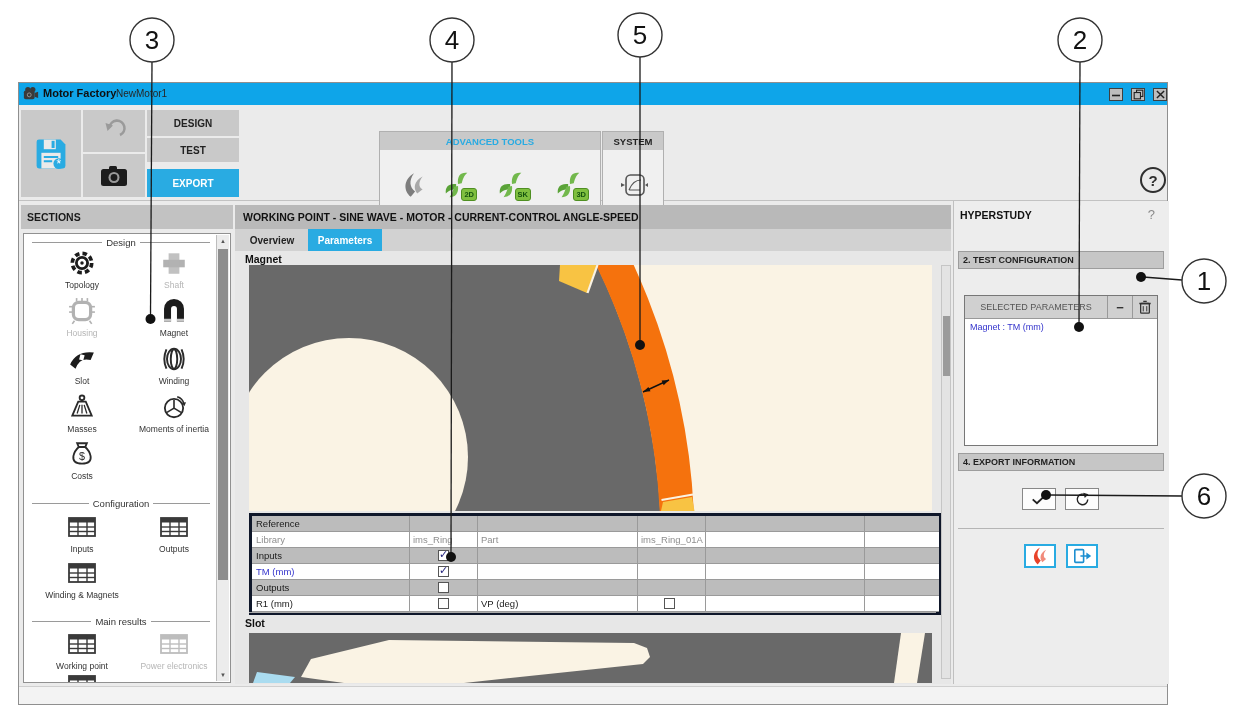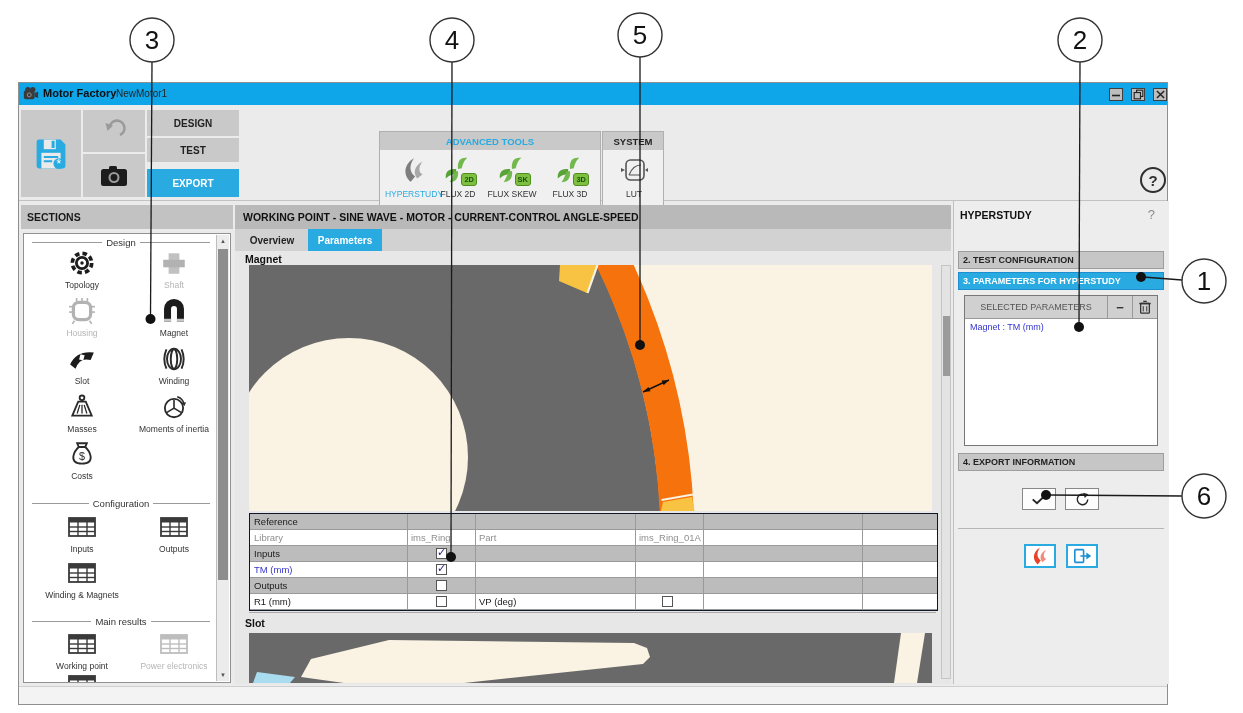--- a/index.html
+++ b/index.html
@@ -13,21 +13,21 @@
   .win-doc{position:absolute;left:97px;top:5px;font-size:10px;color:#262626;}
   .winbtn{position:absolute;top:5px;width:14px;height:13px;background:#bdbdbd;border:1.5px solid #3f3f3f;box-sizing:border-box;display:flex;align-items:center;justify-content:center;color:#222;}
   
   #ribbon{position:absolute;left:0;top:22px;width:1148px;height:96px;background:#ebebeb;border-bottom:1px solid #c2c2c2;box-sizing:border-box;}
   .tile{position:absolute;background:#c9c9c9;display:flex;align-items:center;justify-content:center;}
   .rtab{position:absolute;left:128px;width:92px;background:#c9c9c9;display:flex;align-items:center;justify-content:center;font-size:10px;font-weight:bold;color:#222;}
   .rtab.active{background:#29abe2;color:#fff;}
   .group{position:absolute;top:26px;height:89px;background:#f0f0f0;border:1px solid #b0b0b0;box-sizing:border-box;}
   .ghead{position:absolute;left:0;top:0;right:0;height:18px;background:#c9c9c9;display:flex;align-items:center;justify-content:center;font-size:9.5px;font-weight:bold;color:#222;}
   .ghead.blue{color:#29abe2;}
-  .gitem{position:absolute;top:22px;height:60px;display:flex;flex-direction:column;align-items:center;cursor:default;}
+  .gitem{position:absolute;top:22px;height:60px;display:flex;flex-direction:column;align-items:center;cursor:default;justify-content:flex-end;}
   .gitem .gicon{width:30px;height:32px;display:flex;align-items:center;justify-content:center;position:relative;}
   .gitem .glabel{font-size:8.5px;color:#333;margin-top:3px;white-space:nowrap;}
   .glabel.blue{color:#29abe2;}
   .flux-badge{position:absolute;right:-4px;bottom:0px;background:#7fbf3f;color:#14530f;font-size:7.5px;font-weight:bold;padding:1px 2px;border-radius:3px;border:1px solid #4f8f22;}
   #help-circle{position:absolute;left:1121px;top:62px;width:26px;height:26px;border:2.5px solid #2f2f2f;border-radius:50%;box-sizing:border-box;display:flex;align-items:center;justify-content:center;font-size:15px;font-weight:bold;color:#2f2f2f;}
   
   #sections-bar{position:absolute;left:2px;top:122px;width:212px;height:24px;background:#c2c2c2;display:flex;align-items:center;font-size:10.5px;font-weight:bold;color:#1a1a1a;padding-left:6px;box-sizing:border-box;}
   #sidebox{position:absolute;left:4px;top:150px;width:208px;height:450px;background:#fff;border:1px solid #919191;box-sizing:border-box;overflow:hidden;}
   .sb-div{position:absolute;left:4px;width:186px;height:12px;display:flex;align-items:center;font-size:9.5px;color:#333;}
   .sb-div::before,.sb-div::after{content:"";flex:1;height:1px;background:#9a9a9a;margin:0 4px;}
@@ -39,21 +39,21 @@
   .sbar .thumb{position:absolute;left:1px;top:14px;width:10px;height:331px;background:#8d8d8d;}
   .sbar .arr{position:absolute;left:0;width:12px;height:12px;font-size:6px;color:#555;display:flex;align-items:center;justify-content:center;}
   
   #main-header{position:absolute;left:216px;top:122px;width:716px;height:24px;background:#b9b9b9;display:flex;align-items:center;font-size:10.5px;font-weight:bold;color:#111;padding-left:8px;box-sizing:border-box;}
   #tabstrip{position:absolute;left:216px;top:146px;width:716px;height:22px;background:#d2d2d2;}
   .mtab{position:absolute;top:0;height:22px;display:flex;align-items:center;justify-content:center;font-size:10px;font-weight:bold;color:#222;}
   .mtab.active{background:#29abe2;color:#fff;}
   #main-bg{position:absolute;left:216px;top:168px;width:716px;height:433px;background:#e7e7e7;}
   .sec-label{position:absolute;font-size:10.5px;font-weight:bold;color:#111;}
   
-  #ptable{position:absolute;left:230px;top:430px;width:687px;height:96px;border:1px solid #0f172a;box-sizing:content-box;background:#fff;}
+  #ptable{position:absolute;left:230px;top:430px;width:687px;height:96px;border:3px solid #0f172a;box-sizing:content-box;background:#fff;}
   .trow{position:absolute;left:0;width:687px;height:16px;border-bottom:1px solid #9a9a9a;box-sizing:border-box;}
   .trow.shade{background:#bcbcbc;}
   .tvline{position:absolute;top:0;width:1px;height:96px;background:#9a9a9a;}
   .tcell{position:absolute;font-size:9.5px;line-height:16px;white-space:nowrap;}
   .t-dark{color:#1a1a1a;} .t-muted{color:#8f8f8f;} .t-blue{color:#3333cc;}
   .cb{position:absolute;width:11px;height:11px;background:#fff;border:1px solid #555;box-sizing:border-box;}
   .cb.on::after{content:"\2713";position:absolute;left:0px;top:-3px;font-size:11px;font-weight:bold;color:#23237d;}
   .hdiv{position:absolute;height:1px;background:#aaa;}
   
   .vscroll{position:absolute;background:#e3e3e3;border:1px solid #c5c5c5;box-sizing:border-box;}
@@ -547,21 +547,20 @@
     </svg>
 
     <div class="vscroll" style="left:922px;top:182px;width:10px;height:414px">
       <div class="thumb" style="top:50px;height:60px"></div>
     </div>
 
     <div id="rpanel">
       <div id="hs-title">HYPERSTUDY</div>
       <div id="hs-help">?</div>
       <div class="step" style="top:50px">2. TEST CONFIGURATION</div>
-      <div class="step active" style="top:71px">3. PARAMETERS FOR HYPERSTUDY</div>
 
       <div id="selbox">
         <div id="selhead">
           <span class="lbl">SELECTED PARAMETERS</span>
           <span class="vd"></span>
           <span class="btn" style="font-size:13px;font-weight:bold">−</span>
           <span class="vd"></span>
           <span class="btn">
             <svg width="14" height="16" viewBox="0 0 16 18" color="#333">
                 <use href="#i-trash"></use>

